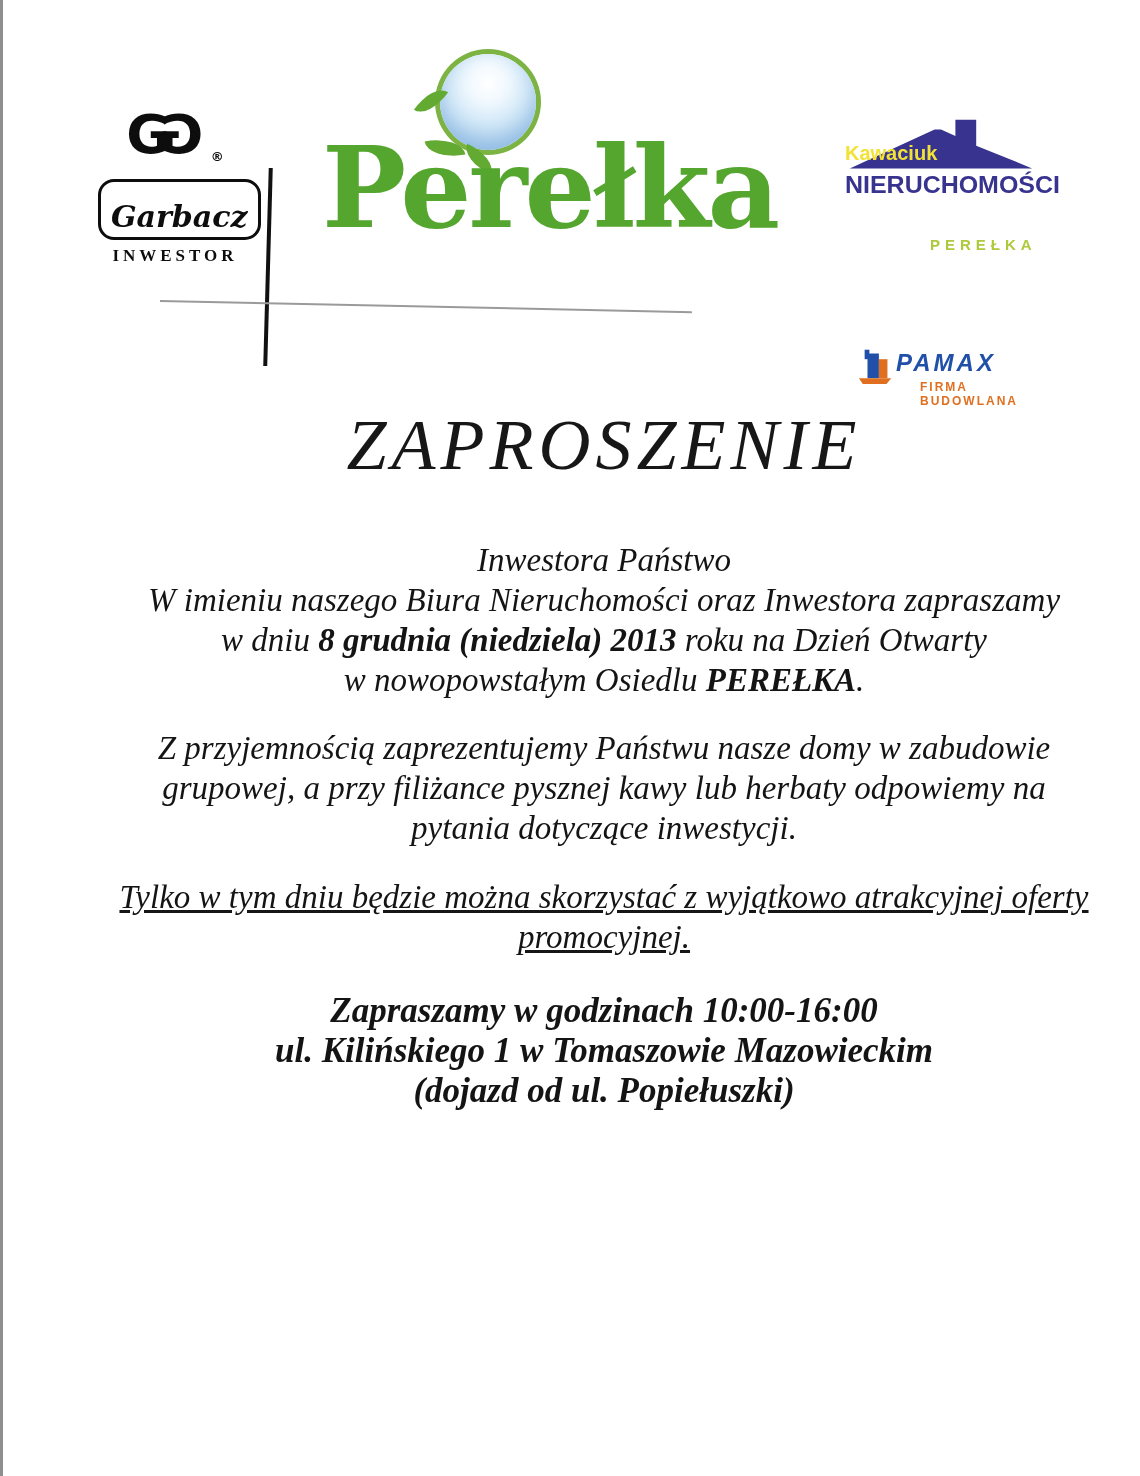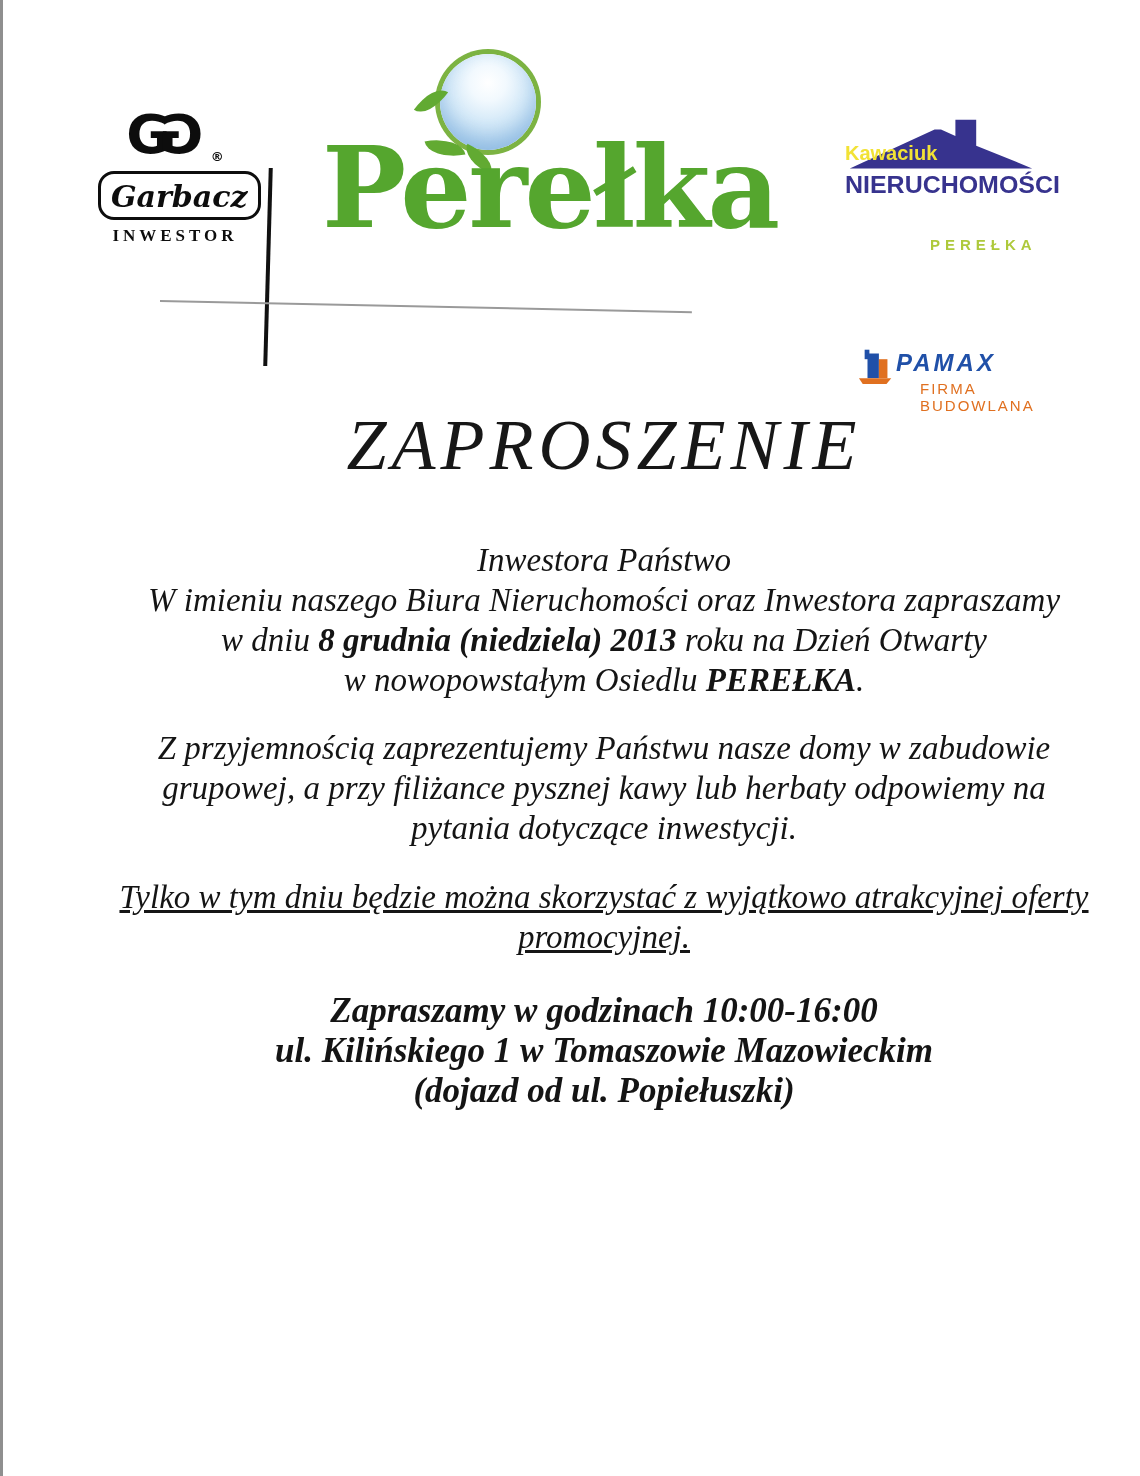--- a/index.html
+++ b/index.html
@@ -21,23 +21,23 @@
 
   
   .header { position: absolute; left: 0; top: 0; width: 1140px; height: 400px; }
 
   
   .garbacz { position: absolute; left: 98px; top: 108px; width: 154px; text-align: center; }
   .gg-row { font-family: "DejaVu Sans", sans-serif; font-weight: bold; font-size: 54px; line-height: 1; letter-spacing: -6px; color: #0d0d0d; }
   .gg-row .g2 { display: inline-block; transform: scaleX(-1); }
   .gg-reg { font-family: "DejaVu Sans", sans-serif; font-size: 13px; vertical-align: -8px; letter-spacing: 0; margin-left: 8px; }
   .garbacz-box {
-    display: inline-block; margin-top: 8px;
+    display: inline-block; margin-top: 16px;
     border: 3px solid #0d0d0d; border-radius: 16px;
-    padding: 5px 10px 3px 10px;
+    padding: 17px 10px 3px 10px;
     font-family: "DejaVu Serif", serif; font-style: italic; font-weight: bold;
     font-size: 30px; letter-spacing: 0px; color: #0d0d0d;
   }
   .garbacz-sub {
     margin-top: 6px;
     font-family: "Liberation Serif", serif; font-weight: bold;
     font-size: 17px; letter-spacing: 4px; color: #0d0d0d;
   }
 
   
@@ -103,22 +103,22 @@
   .pamax { position: absolute; left: 858px; top: 344px; width: 200px; }
   .pamax-row { display: flex; align-items: flex-start; }
   .pamax-icon { width: 38px; height: 42px; flex: 0 0 auto; }
   .pamax-name {
     font-family: Liberation Sans, sans-serif; font-weight: bold; font-style: italic;
     font-size: 24px; line-height: 38px; letter-spacing: 3px;
     color: var(--pamax-blue, #2050a8);
   }
   .pamax-sub {
     margin: -6px 0 0 62px;
-    font-family: "Liberation Sans", sans-serif; font-weight: normal;
-    font-size: 15px; letter-spacing: 2px;
+    font-family: "Liberation Sans", sans-serif; font-weight: bold;
+    font-size: 12px; letter-spacing: 2px;
     color: var(--pamax-orange, #e07020);
   }
 
   
   .content { position: absolute; left: 0; top: 400px; width: 1140px; padding-left: 30px; text-align: center; margin-left: 19px; }
   .title {
     font-family: "Liberation Serif", serif; font-style: italic;
     font-size: 72px; letter-spacing: 5px; line-height: 1.2;
     color: #171717; margin-top: 2px;
   }

